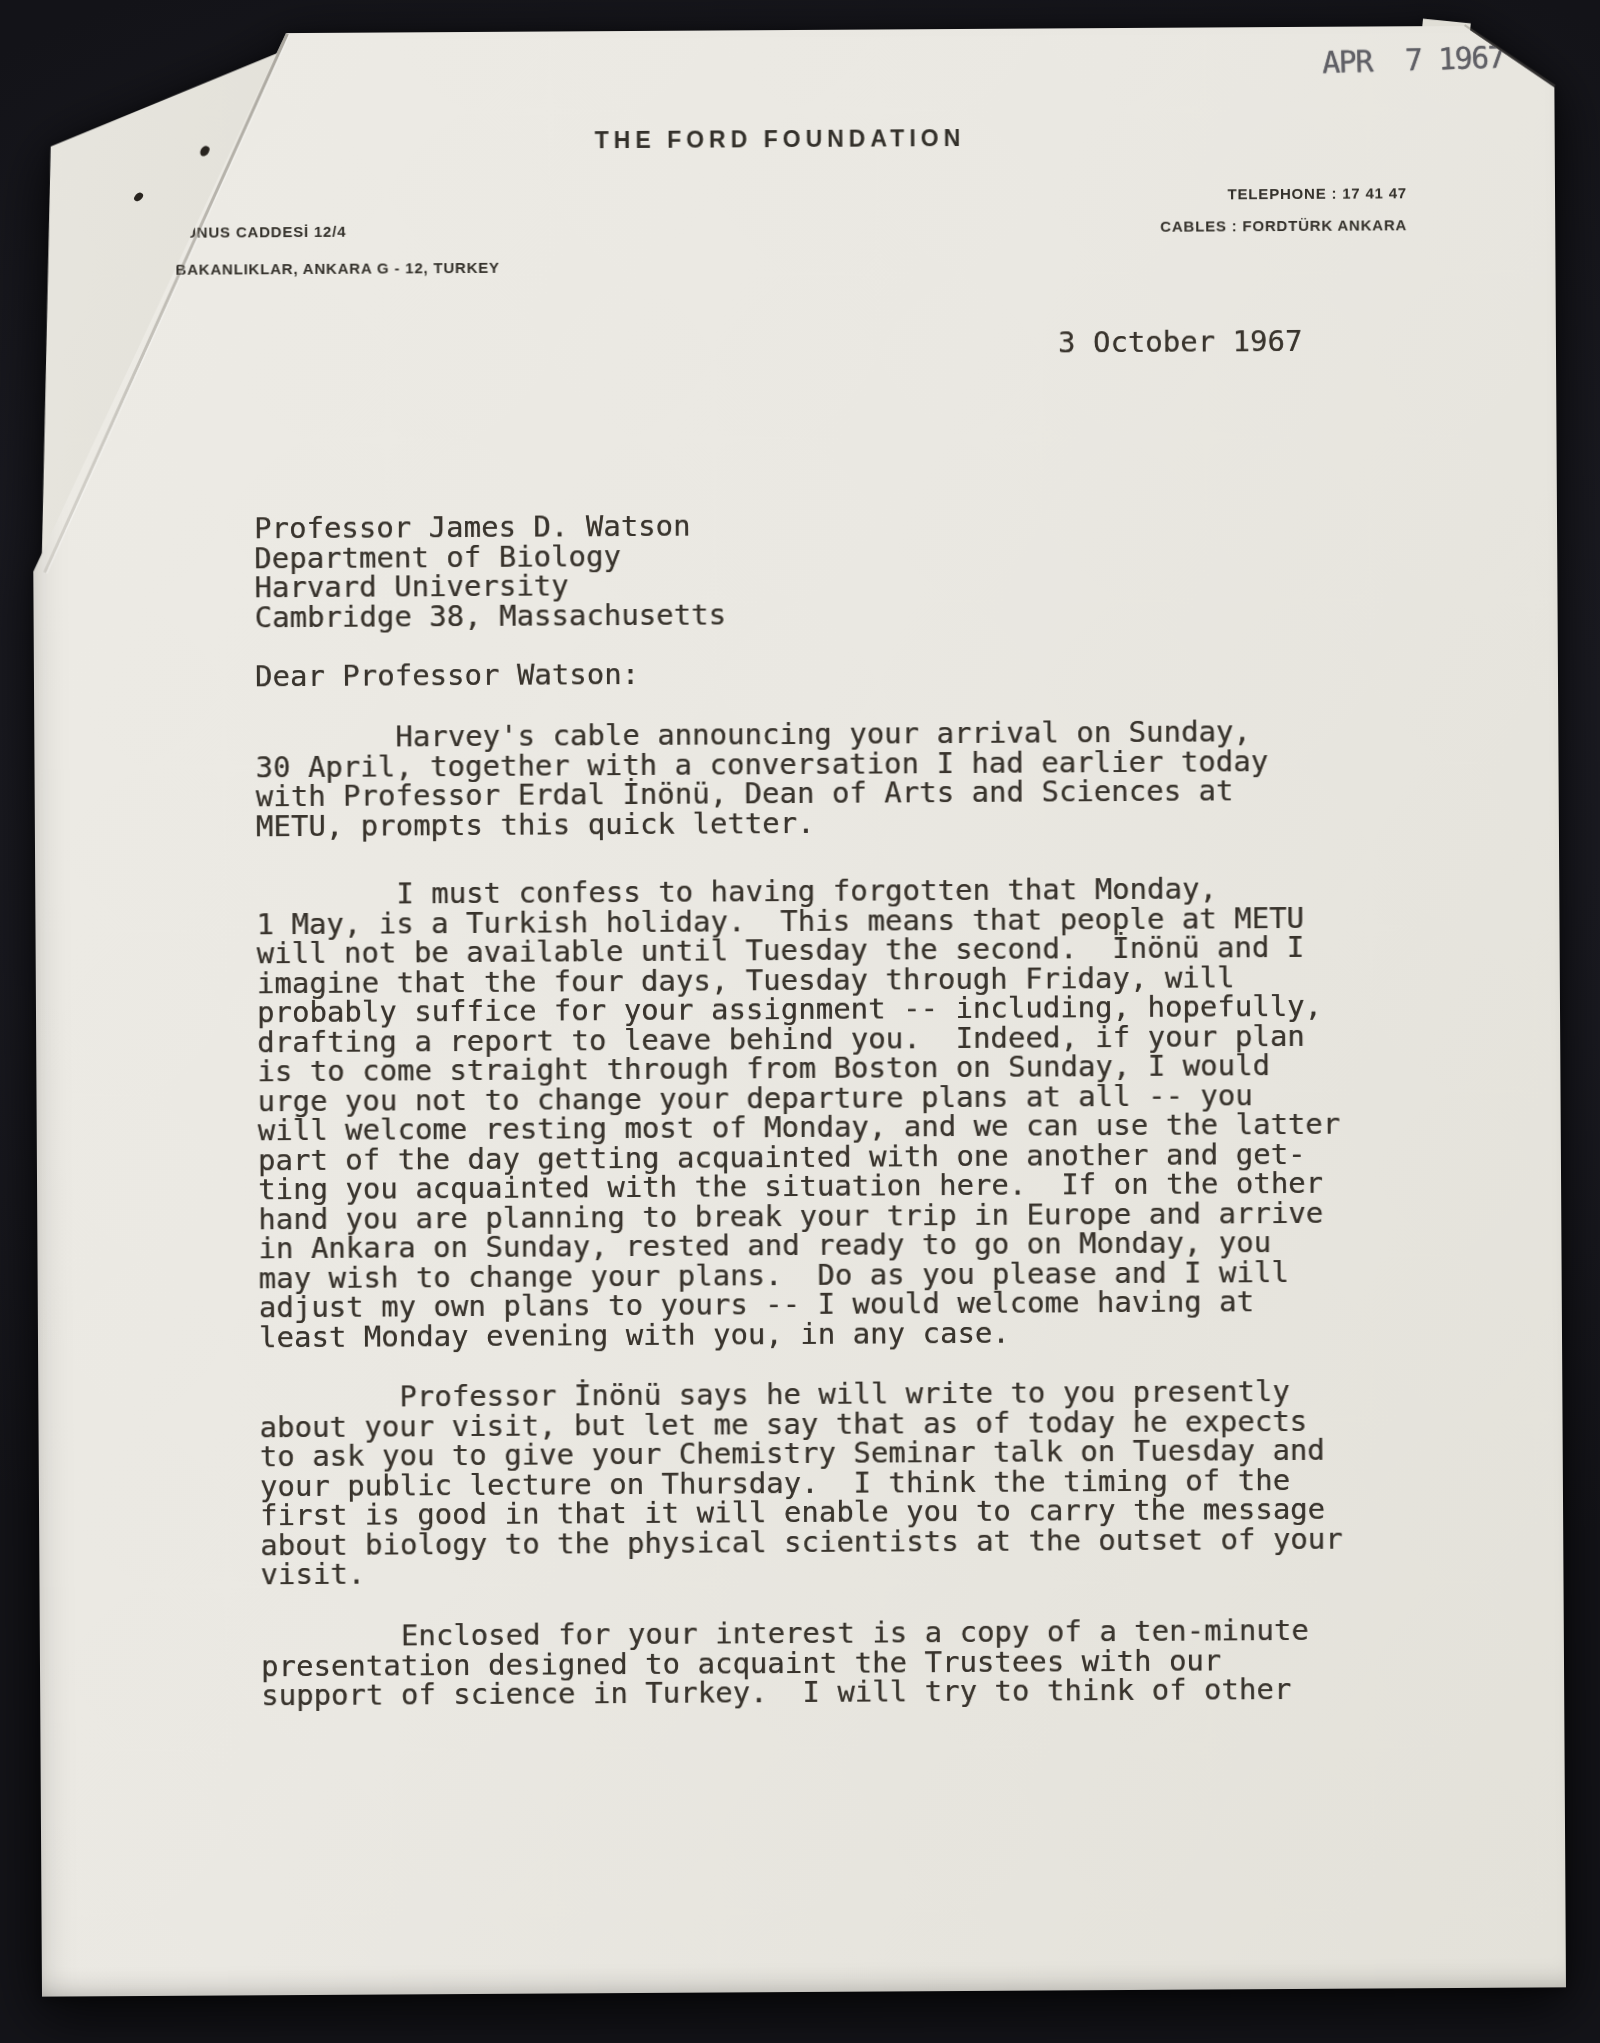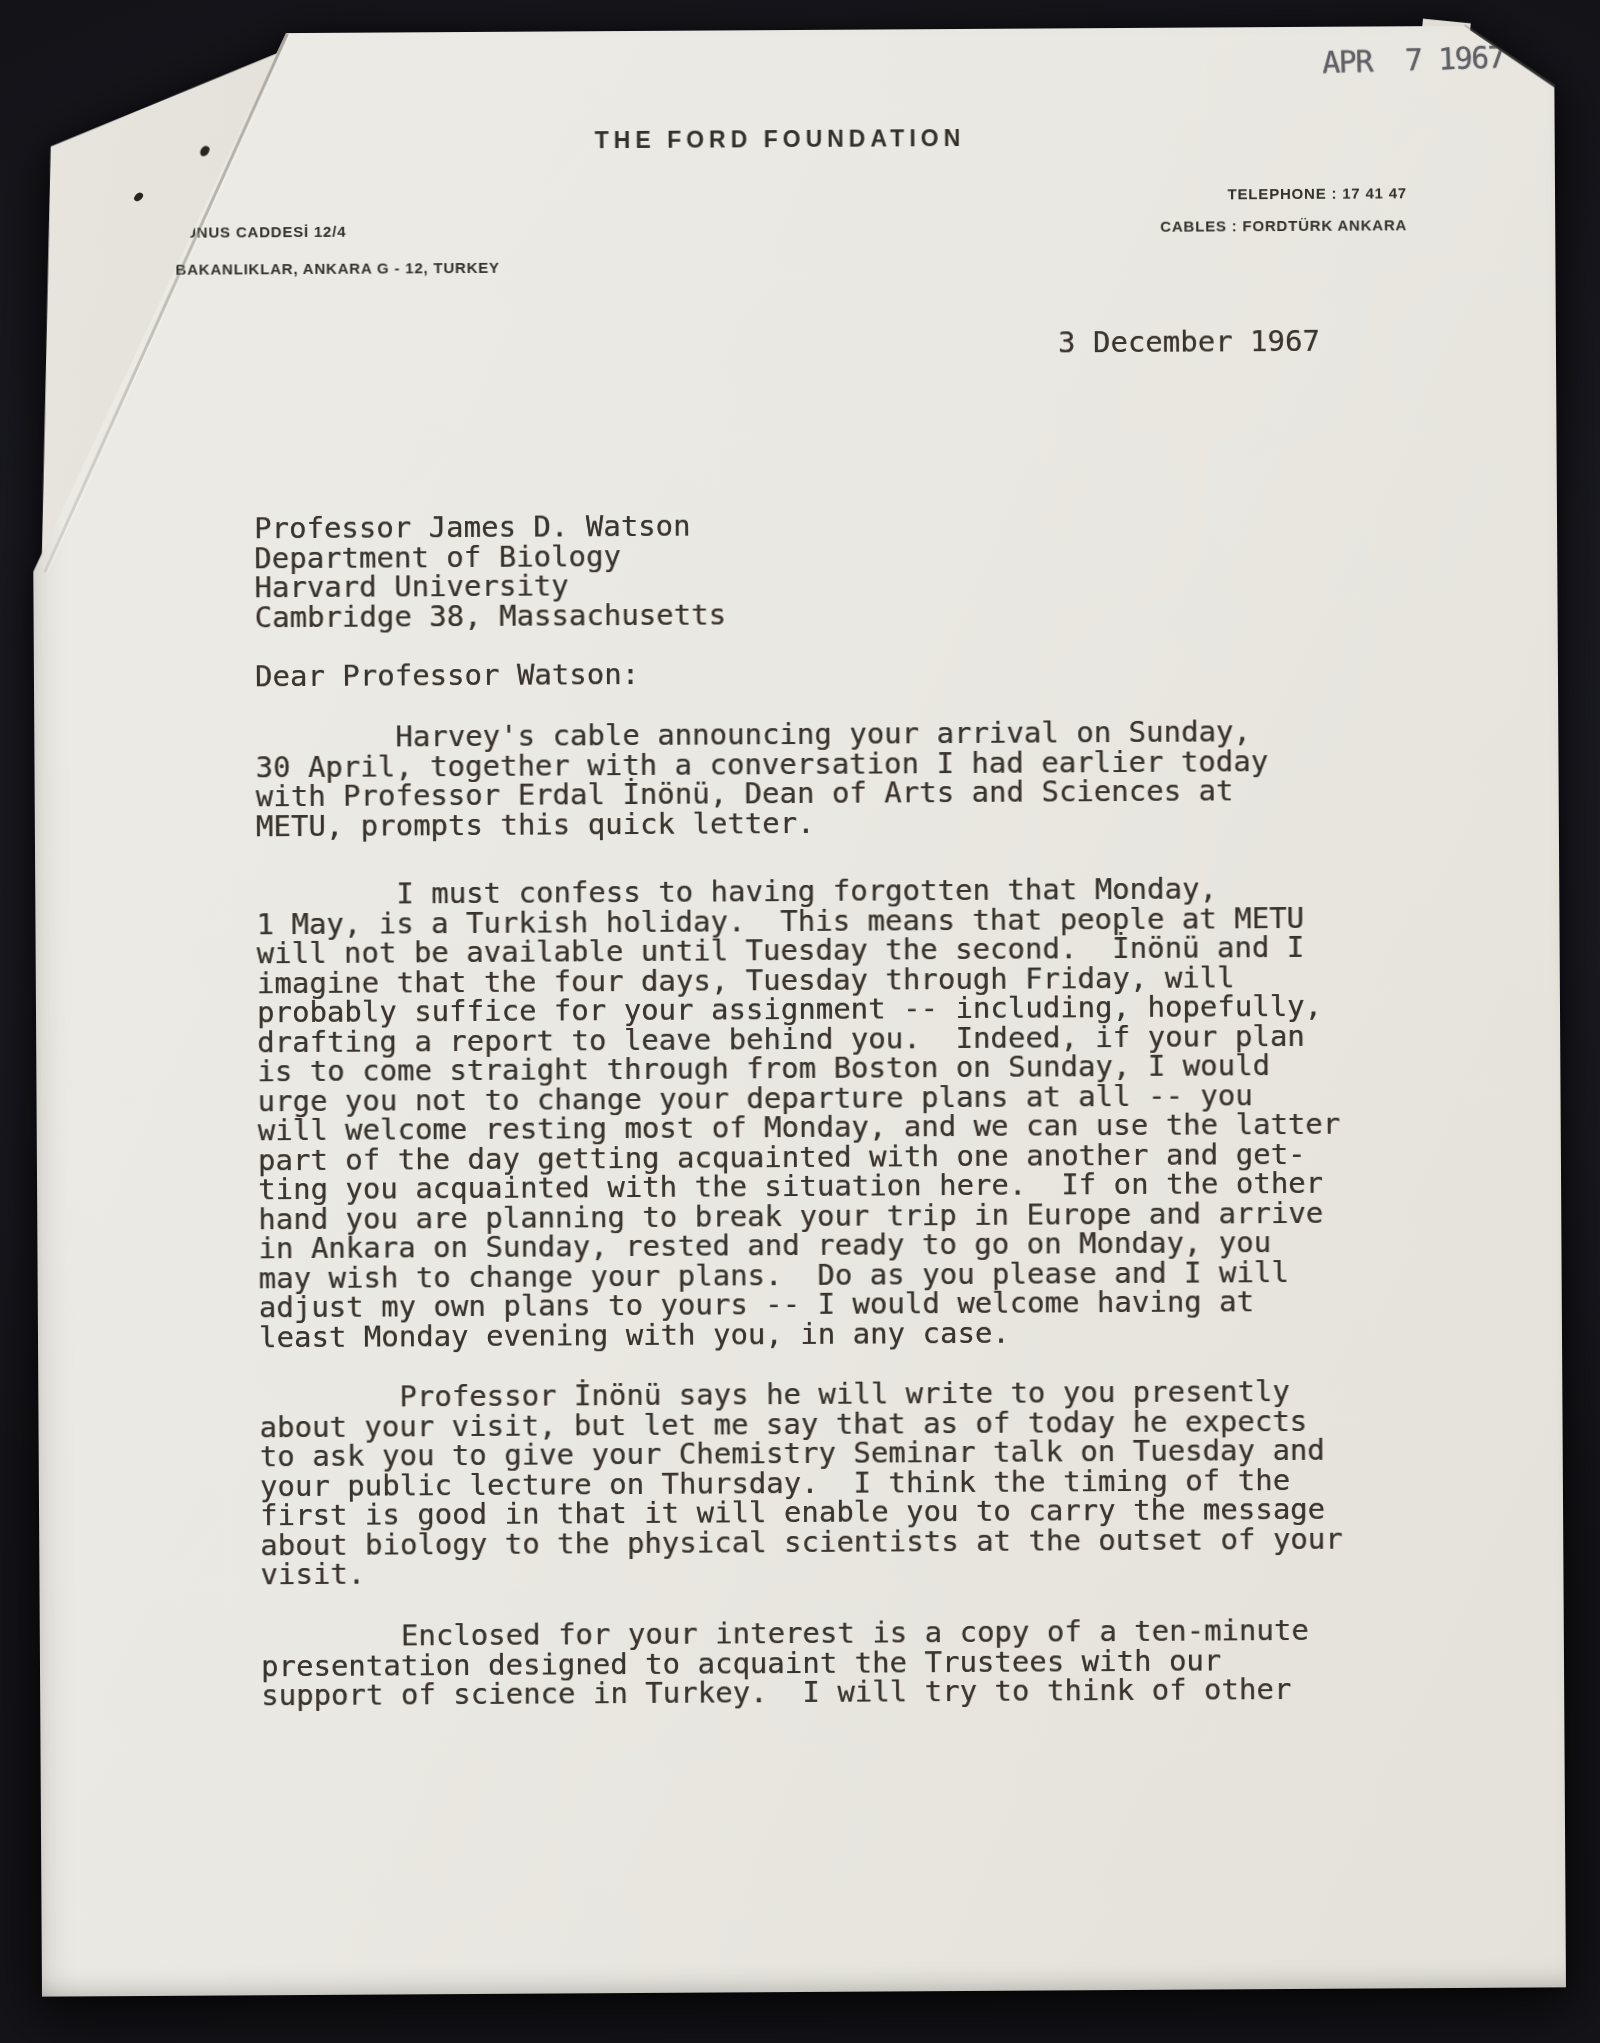--- a/index.html
+++ b/index.html
@@ -92,21 +92,21 @@
     <div class="paper">
 
       <div class="stamp">APR  7 1967</div>
 
       <div class="lh-title">THE FORD FOUNDATION</div>
       <div class="lh-small lh-addr1">TUNUS CADDESİ 12/4</div>
       <div class="lh-small lh-addr2">BAKANLIKLAR, ANKARA G - 12, TURKEY</div>
       <div class="lh-small lh-tel">TELEPHONE : 17 41 47</div>
       <div class="lh-small lh-cables">CABLES : FORDTÜRK ANKARA</div>
 
-      <div class="tw date">3 December 1967</div>
+      <div class="tw date">3 October 1967</div>
       <div class="tw recipient">Professor James D. Watson
 Department of Biology
 Harvard University
 Cambridge 38, Massachusetts</div>
       <div class="tw salutation">Dear Professor Watson:</div>
 
       <div class="tw para p1">Harvey's cable announcing your arrival on Sunday,
 30 April, together with a conversation I had earlier today
 with Professor Erdal İnönü, Dean of Arts and Sciences at
 METU, prompts this quick letter.</div>

